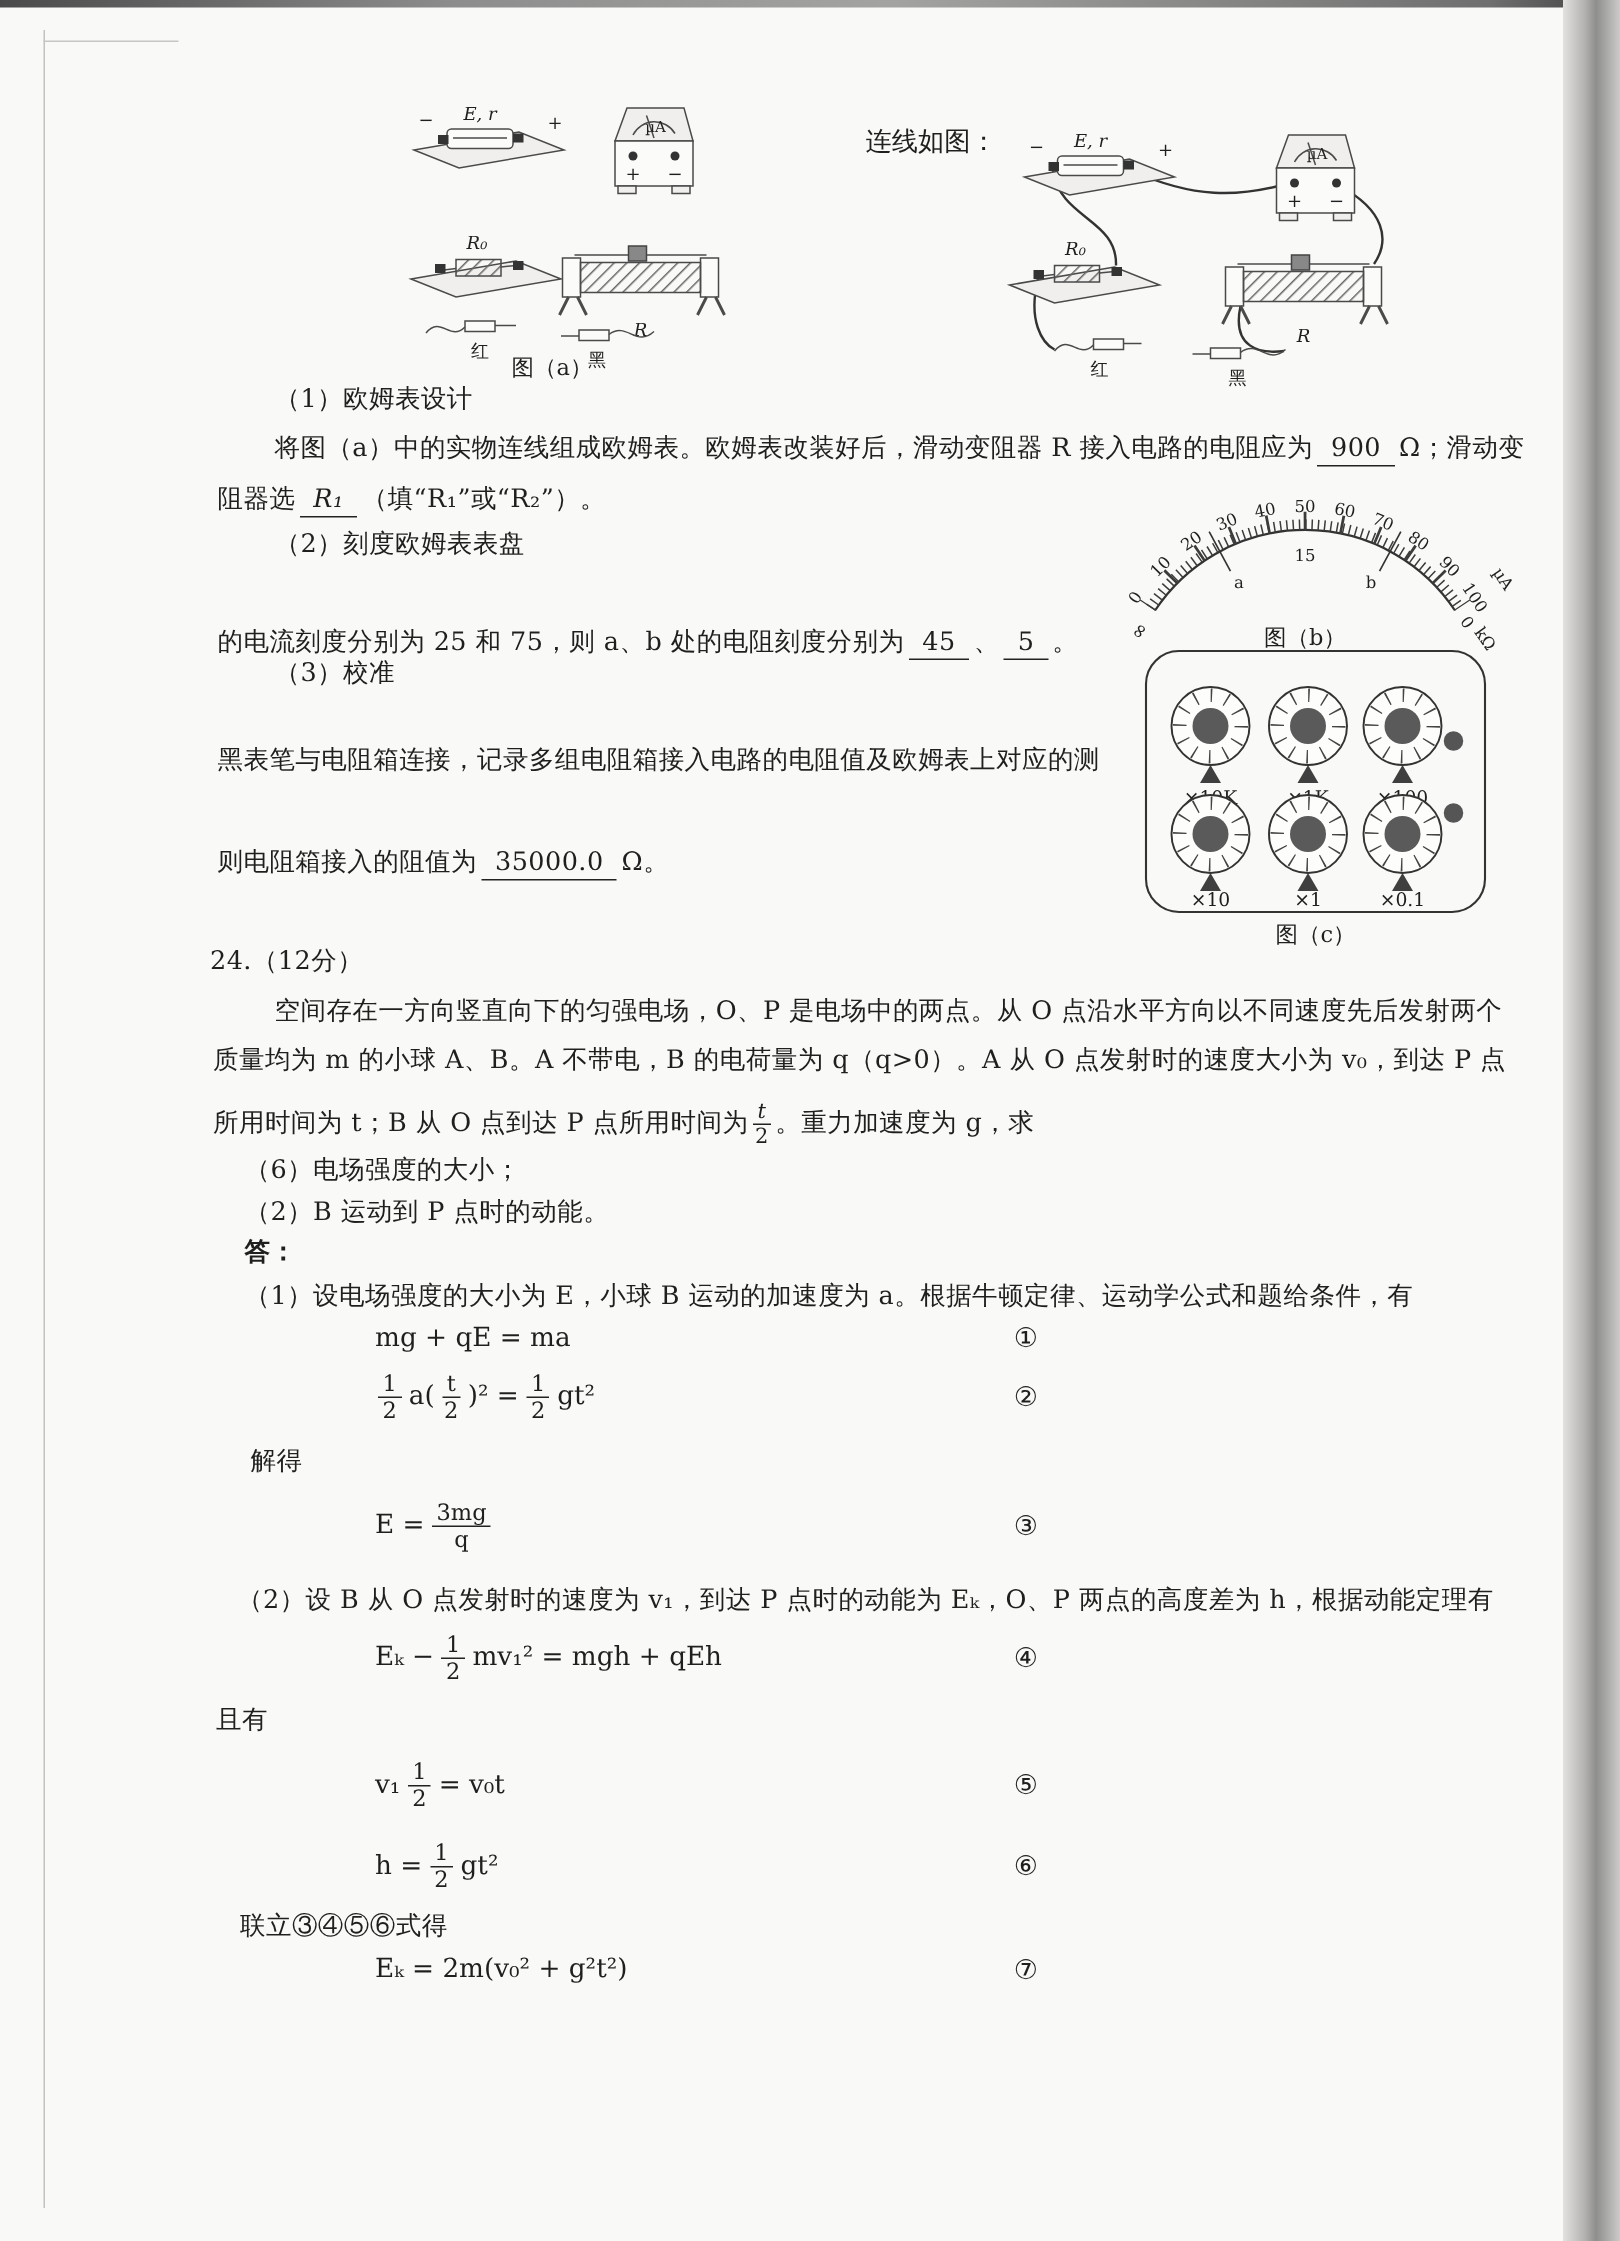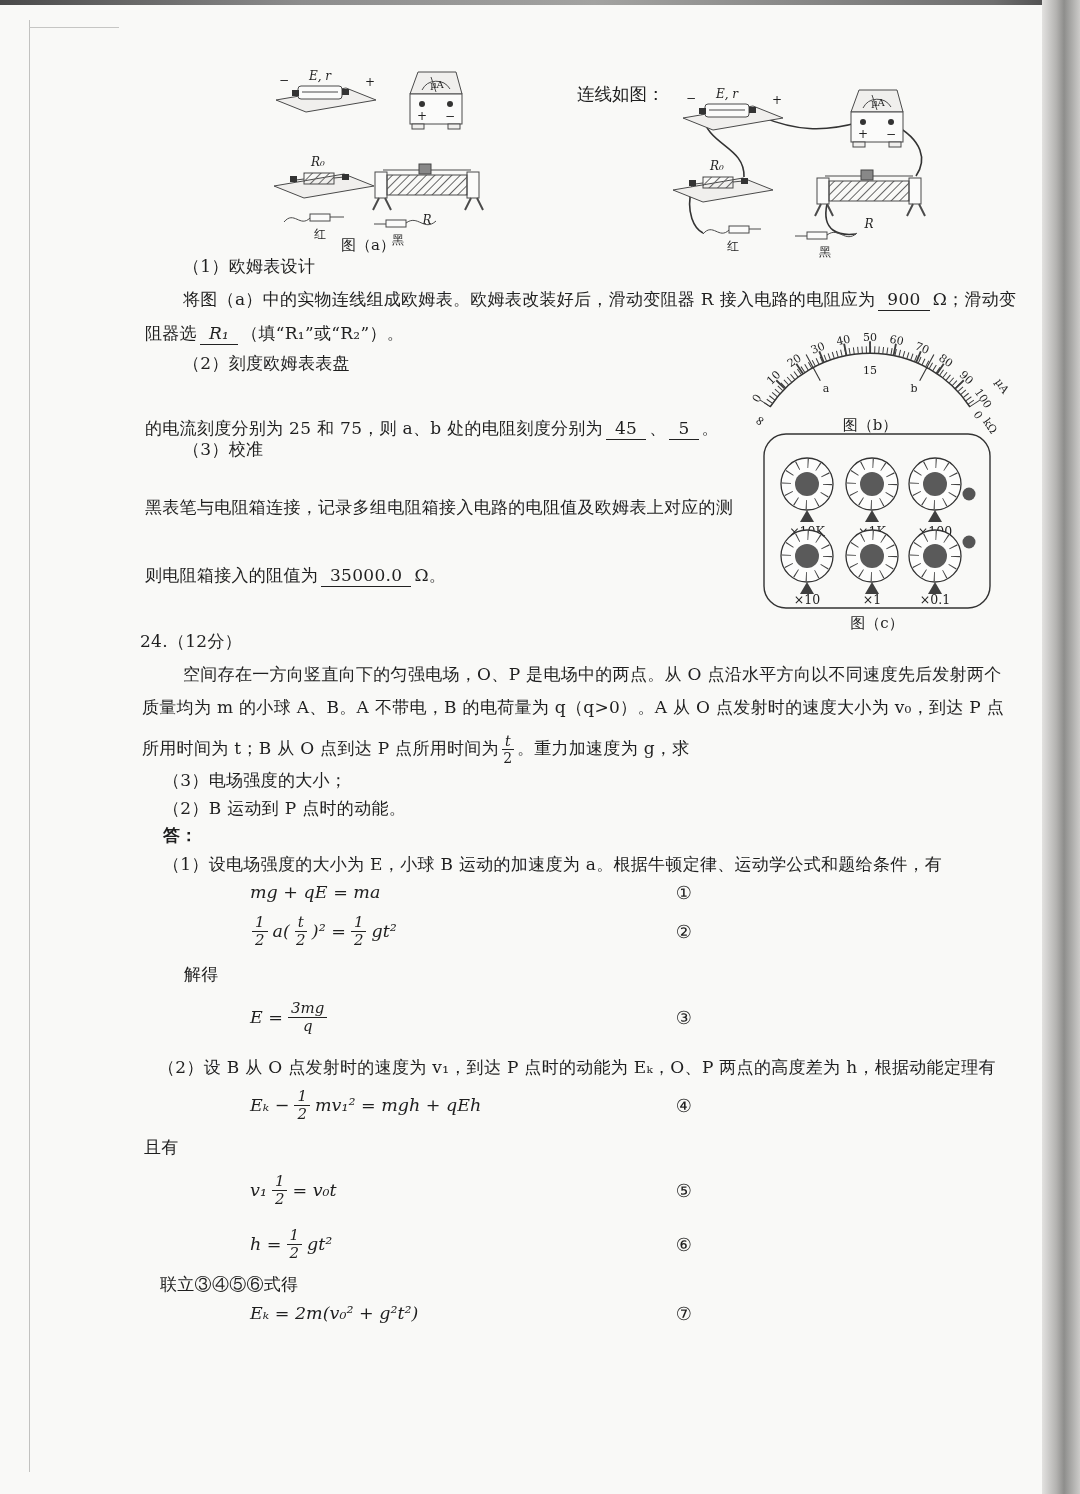--- a/index.html
+++ b/index.html
@@ -17,21 +17,21 @@
   .bold{font-weight:bold;}
   .blank{display:inline-block;border-bottom:1.5px solid #222;padding:0 9px;margin:0 3px;}
   .heading{position:absolute;white-space:nowrap;font-size:17.5px;}
   
   .ifrac{display:inline-flex;flex-direction:column;align-items:center;vertical-align:middle;
          font-size:14px;line-height:1.15;margin:0 3px;}
   .ifrac .num{border-bottom:1.2px solid #222;padding:0 3px;}
   
   .eq-row{position:absolute;left:250px;width:442px;height:44px;display:flex;
           justify-content:space-between;align-items:center;}
-  .eq{font-style:italic;font-size:17.5px;display:inline-flex;align-items:center;gap:3px;}
+  .eq{font-size:17.5px;display:inline-flex;align-items:center;gap:3px;}
   .frac{display:inline-flex;flex-direction:column;align-items:center;font-size:15px;line-height:1.12;margin:0 2px;}
   .frac .num{border-bottom:1.2px solid #222;padding:0 3px;}
   .eq-num{font-style:normal;font-size:18px;}
   .footer{position:absolute;left:145px;width:865px;text-align:center;font-size:17px;}
   
   svg{position:absolute;overflow:visible;}
   .plate{fill:#f0efed;stroke:#4a4a4a;stroke-width:1;}
   .devbody{fill:#fbfbfa;stroke:#4a4a4a;stroke-width:1;}
   .term{fill:#333;}
   .thin{stroke:#4a4a4a;stroke-width:1;fill:none;}
@@ -297,21 +297,21 @@
 
   <div class="line" style="left:140px;top:630px">24.（12分）</div>
   <div class="line" style="left:183px;top:663px">空间存在一方向竖直向下的匀强电场，O、P 是电场中的两点。从 O 点沿水平方向以不同速度先后发射两个</div>
   <div class="line" style="left:142px;top:696px">质量均为 m 的小球 A、B。A 不带电，B 的电荷量为 q（q&gt;0）。A 从 O 点发射时的速度大小为 v₀，到达 P 点</div>
   <div class="line" style="left:142px;top:733px">
     <span>所用时间为 t；B 从 O 点到达 P 点所用时间为</span><span class="ifrac">
         <span class="num it">t</span>
         <span class="den">2</span>
       </span><span>。重力加速度为 g，求</span>
   </div>
-  <div class="line" style="left:163px;top:769px">（3）电场强度的大小；</div>
+  <div class="line" style="left:163px;top:769px">（6）电场强度的大小；</div>
   <div class="line" style="left:163px;top:797px">（2）B 运动到 P 点时的动能。</div>
   <div class="line bold" style="left:163px;top:824px">答：</div>
   <div class="line" style="left:163px;top:853px">（1）设电场强度的大小为 E，小球 B 运动的加速度为 a。根据牛顿定律、运动学公式和题给条件，有</div>
 
   <div class="eq-row" style="top:870px">
     <span class="eq">mg + qE = ma</span>
     <span class="eq-num">①</span>
   </div>
   <div class="eq-row" style="top:909px">
     <span class="eq">
@@ -326,21 +326,21 @@
         </span>
       <span>)² = </span>
       <span class="frac">
           <span class="num">1</span>
           <span class="den">2</span>
         </span>
       <span>gt²</span>
     </span>
     <span class="eq-num">②</span>
   </div>
-  <div class="line" style="left:184px;top:963px">解得</div>
+  <div class="line" style="left:167px;top:963px">解得</div>
   <div class="eq-row" style="top:995px">
     <span class="eq">
       <span>E = </span>
       <span class="frac">
           <span class="num">3mg</span>
           <span class="den">q</span>
         </span>
     </span>
     <span class="eq-num">③</span>
   </div>

